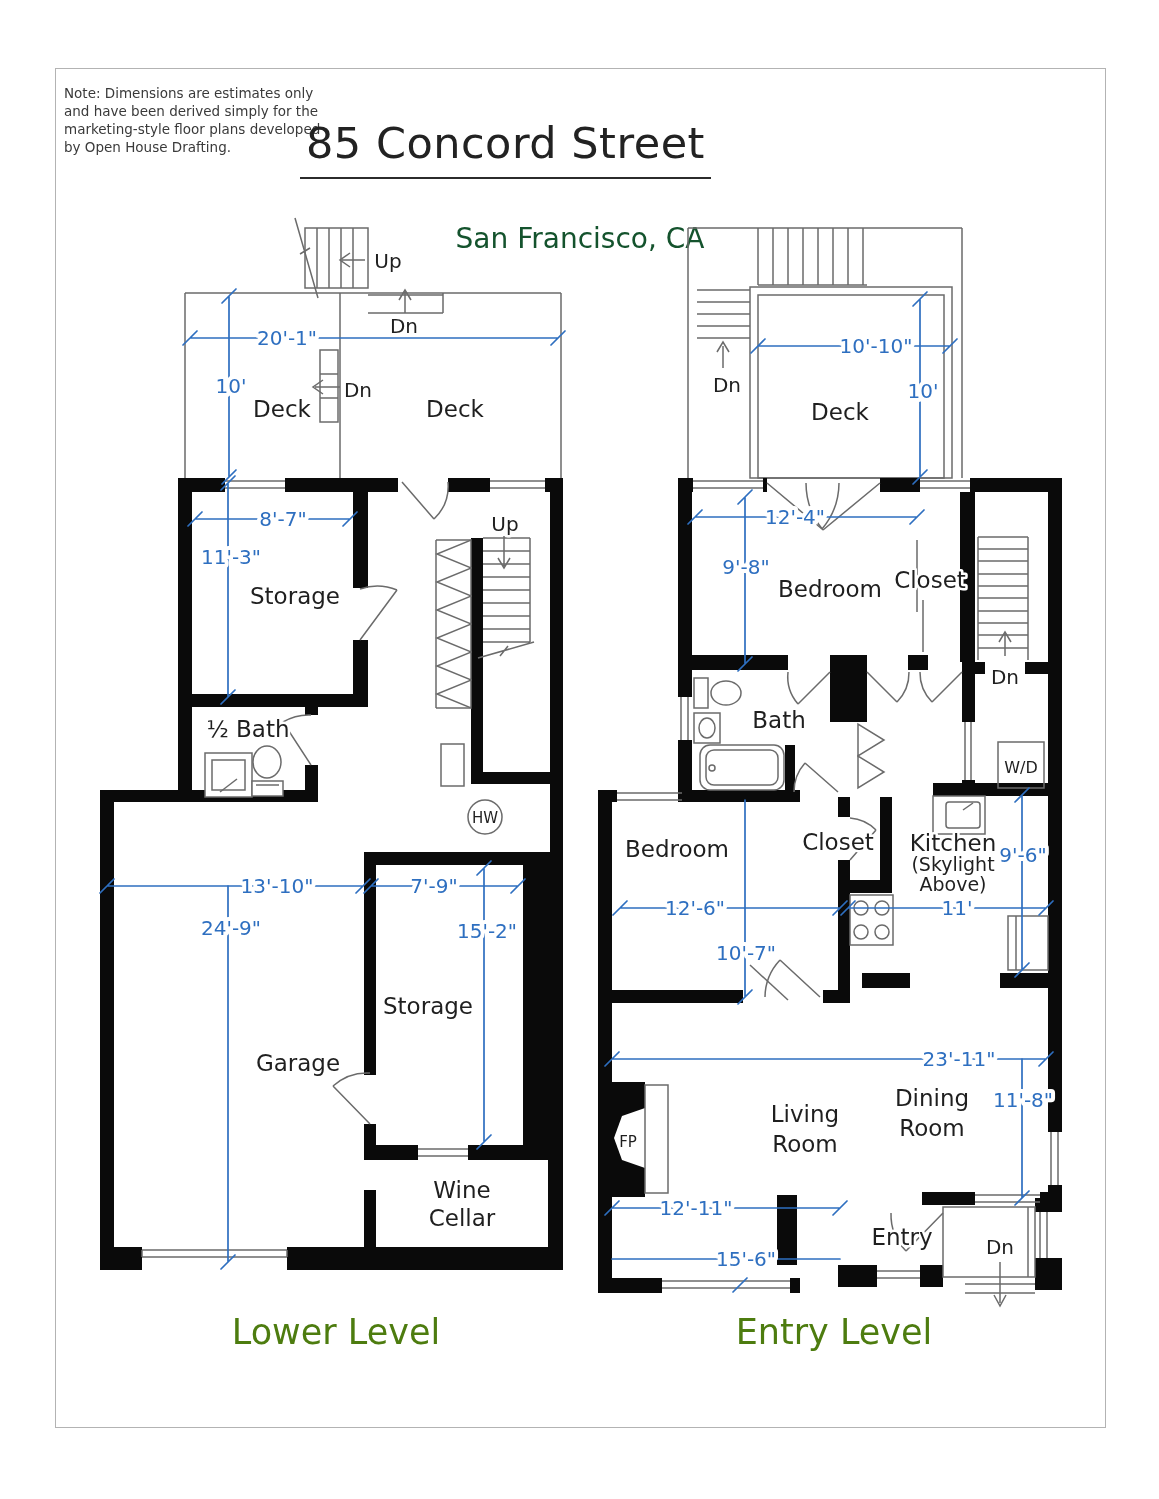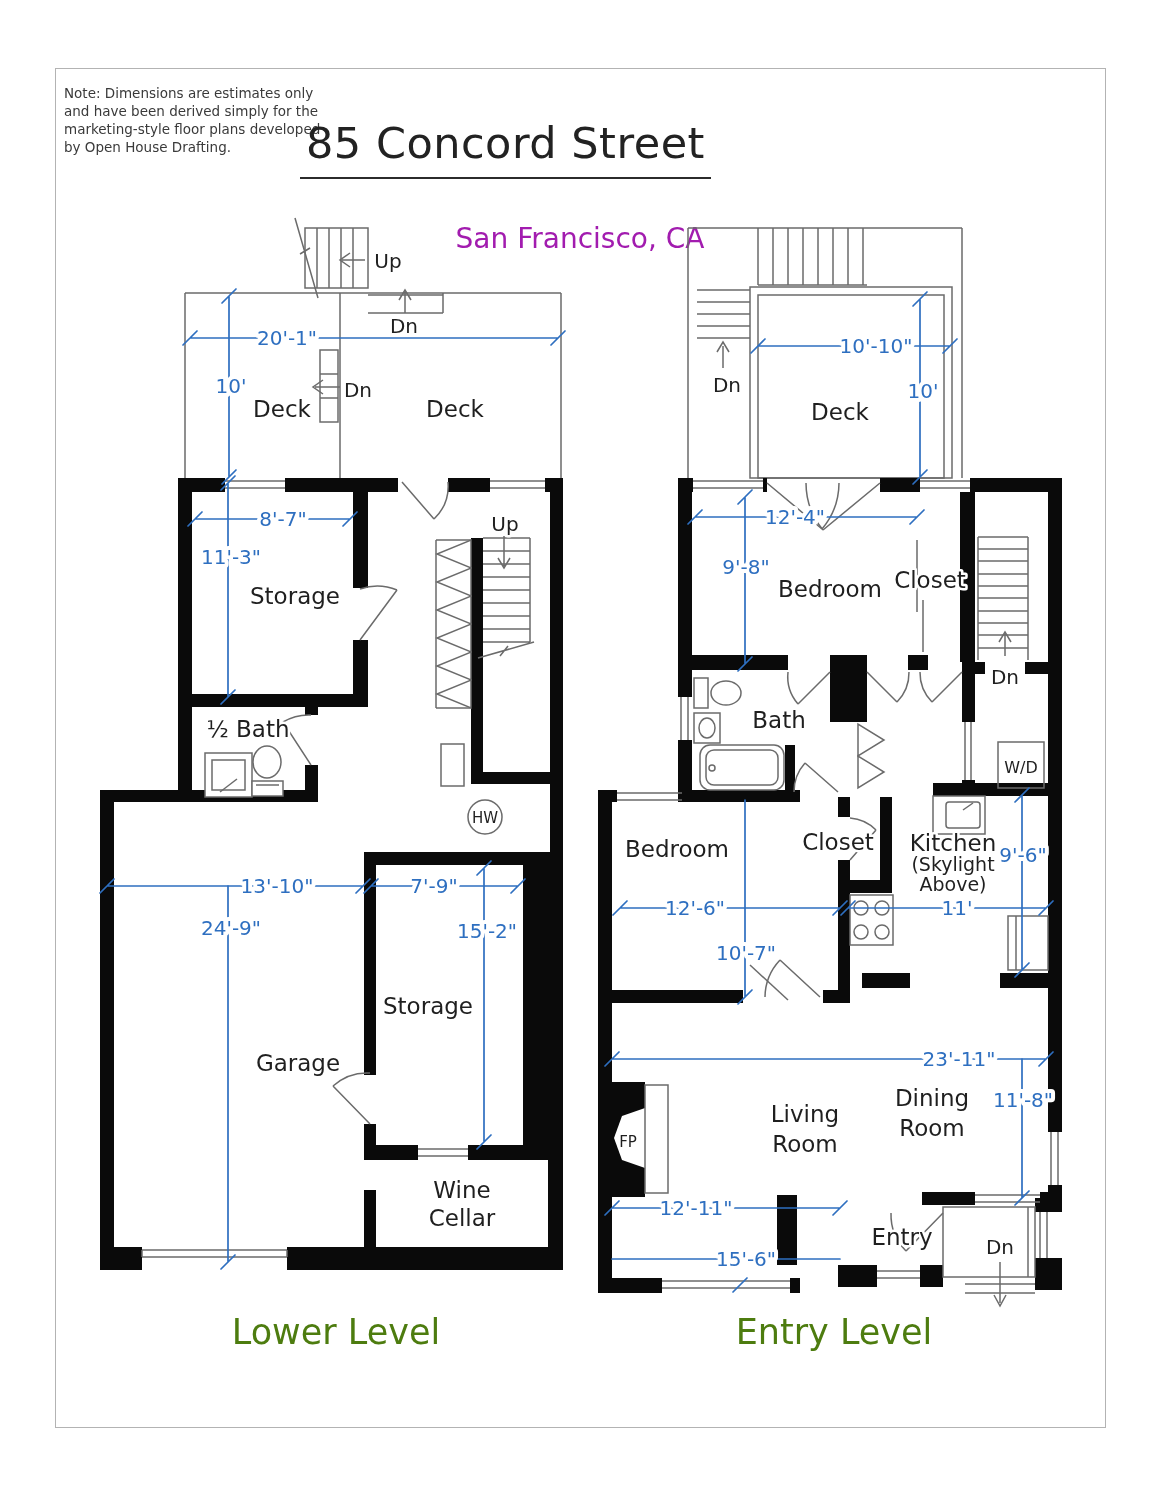--- a/index.html
+++ b/index.html
@@ -5,21 +5,21 @@
   html,body{margin:0;padding:0;background:#fff;}
   .page{position:relative;width:1159px;height:1499px;background:#fff;overflow:hidden;
         font-family:"DejaVu Sans",sans-serif;color:#1f1f1f;text-decoration:underline;}
   .frame{position:absolute;left:55px;top:68px;width:1049px;height:1358px;
          border:1px solid #b3b3b3;}
   .note{position:absolute;left:64px;top:84px;width:268px;font-size:13.5px;line-height:1.34;color:#3a3a3a;}
   .titlewrap{position:absolute;left:300px;top:118px;width:560px;text-align:left;}
   .title{display:inline-block;font-size:43px;font-weight:500;letter-spacing:.5px;color:#222;
          border-bottom:2px solid #2b2b2b;padding:0 6px 9px 6px;}
   .subtitle{position:absolute;left:300px;top:222px;width:560px;text-align:center;
-            font-size:28px;color:#a21caf;}
+            font-size:28px;color:#14532d;}
   .caption{position:absolute;top:1312px;width:320px;text-align:center;font-size:35px;color:#4d7c0f;}
   .caption.lower{left:176px;}
   .caption.main{left:674px;}
   svg.plan{position:absolute;left:0;top:0;}
   
   .w{fill:#0a0a0a;stroke:none;}
   .t{fill:none;stroke:#6b6b6b;stroke-width:1.5;}
   .t2{fill:#fff;stroke:#6b6b6b;stroke-width:1.5;}
   .d{fill:none;stroke:#2e6fc0;stroke-width:1.7;stroke-linecap:round;}
   text{font-family:"DejaVu Sans",sans-serif;}

